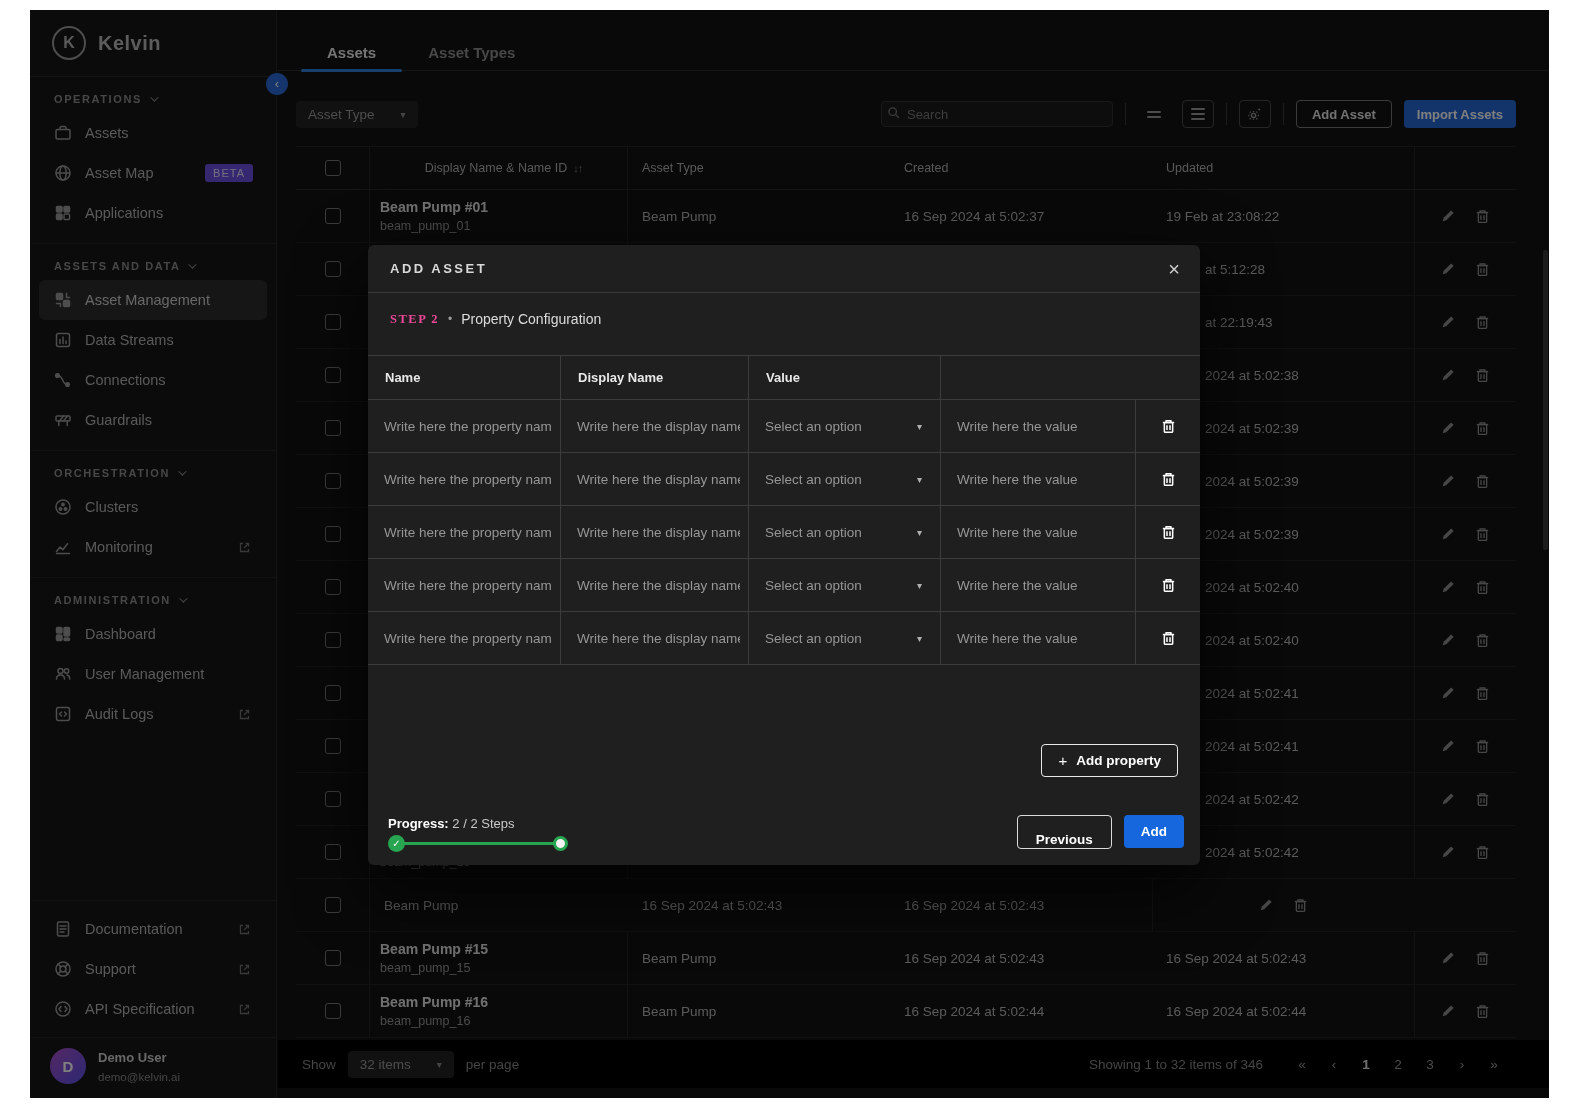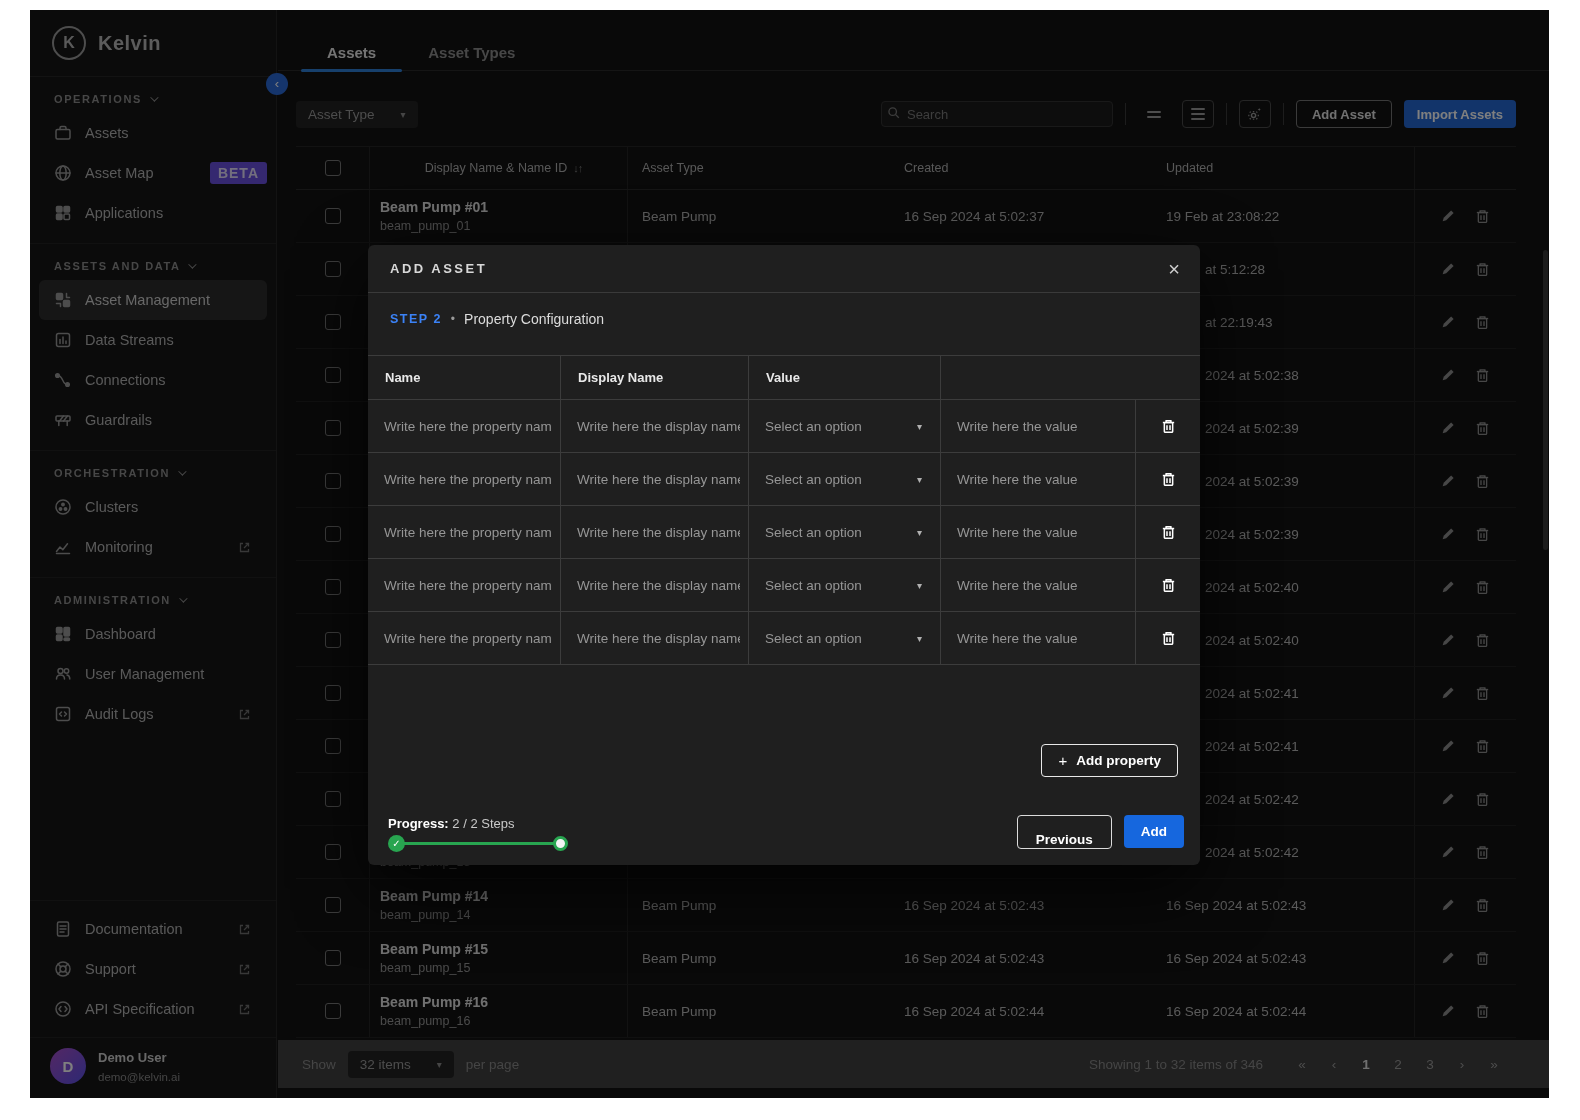--- a/index.html
+++ b/index.html
@@ -13,21 +13,21 @@
   .logo-text { color:#b9b9b9; font-size:20px; font-weight:600; letter-spacing:.5px; }
   .collapse-btn { position:absolute; left:236px; top:63px; width:22px; height:22px; border-radius:50%; background:#2b6bd9; color:#fff; border:none; font-size:13px; line-height:20px; cursor:pointer; z-index:5; }
   .sec { border-top:1px solid #232323; }
   .sec:first-child { border-top:none; }
   .sec-h { display:flex; align-items:center; gap:8px; padding:16px 0 8px 24px; color:#8f8f8f; font-size:11px; font-weight:bold; letter-spacing:1.6px; }
   .chev { width:6px; height:6px; border-right:1.5px solid #8f8f8f; border-bottom:1.5px solid #8f8f8f; transform:rotate(45deg) translateY(-2px); display:inline-block; }
   .s-item { display:flex; align-items:center; gap:13px; height:40px; margin:0 9px; padding-left:15px; border-radius:6px; color:#b3b3b3; font-size:14.5px; cursor:pointer; }
   .s-item.active { background:#2d2d2d; color:#cfcfcf; }
   .s-item .ic { width:18px; height:18px; flex:0 0 18px; color:#9a9a9a; }
   .s-item svg { display:block; }
-  .badge { margin-left:auto; background:#6a50e0; color:#e6defc; font-size:14px; font-weight:bold; letter-spacing:1px; padding:3px 8px; border-radius:3px; }
+  .badge { margin-left:auto; margin-right:14px; background:#6a50e0; color:#e6defc; font-size:11px; font-weight:normal; letter-spacing:1px; padding:3px 8px; border-radius:3px; }
   .ext { margin-left:auto; margin-right:16px; color:#707070; }
   .sidebar-bottom { position:absolute; left:0; right:0; bottom:0; }
   .sb-sep { border-top:1px solid #232323; }
   .user-row { display:flex; align-items:center; gap:12px; padding:10px 0 14px 20px; border-top:1px solid #232323; cursor:pointer; }
   .avatar { width:36px; height:36px; border-radius:50%; background:linear-gradient(135deg,#a84fc9 0%,#5a52e8 100%); color:#fff; font-weight:bold; font-size:15px; display:flex; align-items:center; justify-content:center; }
   .user-name { color:#d0d0d0; font-size:13px; font-weight:bold; }
   .user-email { color:#8a8a8a; font-size:11.5px; margin-top:6px; }
 
   
   .main { position:absolute; left:248px; top:0; right:0; bottom:0; background:#131313; }
@@ -61,34 +61,34 @@
   .checkbox { width:16px; height:16px; border:1.5px solid #777; border-radius:3px; background:transparent; cursor:pointer; }
   .row-title { color:#e0e0e0; font-size:14px; font-weight:600; height:17px; }
   .row-sub { color:#969696; font-size:12.5px; margin-top:3px; }
   .cval { color:#b5b5b5; font-size:13.5px; }
   .frag { padding-left:53px; }
   .act-btn { background:none; border:none; color:#8f8f8f; cursor:pointer; padding:0; display:flex; }
   .hsort { color:#7a7a7a; font-size:11px; margin-left:6px; letter-spacing:-1px; }
   .scroll-thumb { position:absolute; right:1px; top:240px; width:5px; height:300px; background:#383838; border-radius:3px; }
 
   
-  .footer { position:absolute; left:0; right:0; top:1030px; height:48px; background:#404040; display:flex; align-items:center; padding:0 44px 0 24px; color:#8a8a8a; font-size:13.5px; gap:12px; }
+  .footer { position:absolute; left:0; right:0; top:1030px; height:48px; background:#000000; display:flex; align-items:center; padding:0 44px 0 24px; color:#8a8a8a; font-size:13.5px; gap:12px; }
   .pag { margin-left:auto; display:flex; align-items:center; gap:10px; }
   .pag .pg { min-width:22px; text-align:center; color:#9a9a9a; cursor:pointer; background:none; border:none; font-size:13.5px; font-family:inherit; }
   .pag .pg.cur { color:#e0e0e0; font-weight:bold; }
   .summary { margin-right:18px; }
 
   
   .overlay { position:absolute; inset:0; background:rgba(0,0,0,.5); z-index:10; }
   .modal { position:absolute; left:338px; top:235px; width:832px; height:620px; background:#1f1f1f; border-radius:6px; z-index:20; box-shadow:0 24px 70px rgba(0,0,0,.75); }
   .m-head { height:48px; border-bottom:1px solid #3a3a3a; display:flex; align-items:center; padding:0 20px 0 22px; }
   .m-title { color:#d8d8d8; font-size:13px; font-weight:bold; letter-spacing:2.5px; }
   .m-close { margin-left:auto; background:none; border:none; color:#cfcfcf; font-size:20px; cursor:pointer; line-height:1; }
   .m-step { position:absolute; left:22px; top:66px; display:flex; align-items:center; gap:9px; }
-  .m-step .s1 { color:#3b82f6; font-size:12.5px; font-weight:bold; letter-spacing:1.5px; }
+  .m-step .s1 { color:#ec4899; font-size:12.5px; font-weight:bold; letter-spacing:1.5px;font-family:Liberation Serif, serif; }
   .m-step .dot { color:#9a9a9a; font-size:12px; }
   .m-step .s2 { color:#dcdcdc; font-size:14px; }
   .m-table { position:absolute; left:0; right:0; top:110px; }
   .m-hrow,.m-row { display:grid; grid-template-columns:192px 188px 192px 195px 1fr; align-items:center; }
   .m-hrow { height:45px; border-top:1px solid #3c3c3c; border-bottom:1px solid #3c3c3c; }
   .m-row { height:53px; border-bottom:1px solid #3c3c3c; }
   .m-hcell { color:#e8e8e8; font-size:13px; font-weight:bold; padding-left:17px; align-self:stretch; display:flex; align-items:center; }
   .m-cell { align-self:stretch; display:flex; align-items:center; }
   .m-hcell + .m-hcell, .m-cell + .m-cell { border-left:1px solid #3c3c3c; }
   .m-cell input { width:100%; height:100%; background:transparent; border:none; outline:none; color:#ddd; font-size:13.5px; padding:0 8px 0 16px; font-family:inherit; white-space:nowrap; }
@@ -774,24 +774,20 @@
                   <line x1="7.4" y1="7.8" x2="7.4" y2="12.6"></line>
                   <line x1="10.6" y1="7.8" x2="10.6" y2="12.6"></line>
                 </svg>
               </button>
             </div>
           </div>
           <div class="trow">
             <div class="c-check">
               <button class="checkbox"></button>
             </div>
-            <div class="c-name">
-              <div class="row-title">Beam Pump #14</div>
-              <div class="row-sub">beam_pump_14</div>
-            </div>
             <div class="cell cval">Beam Pump</div>
             <div class="cell cval">16 Sep 2024 at 5:02:43</div>
             <div class="cell cval">16 Sep 2024 at 5:02:43</div>
             <div class="c-actions">
               <button class="act-btn">
                 <svg width="16" height="16" viewBox="0 0 18 18" fill="currentColor">
                   <path d="M3 15l1.2-4 8.3-8.3 2.8 2.8L7 13.8 3 15z"></path>
                 </svg>
               </button>
               <button class="act-btn">

